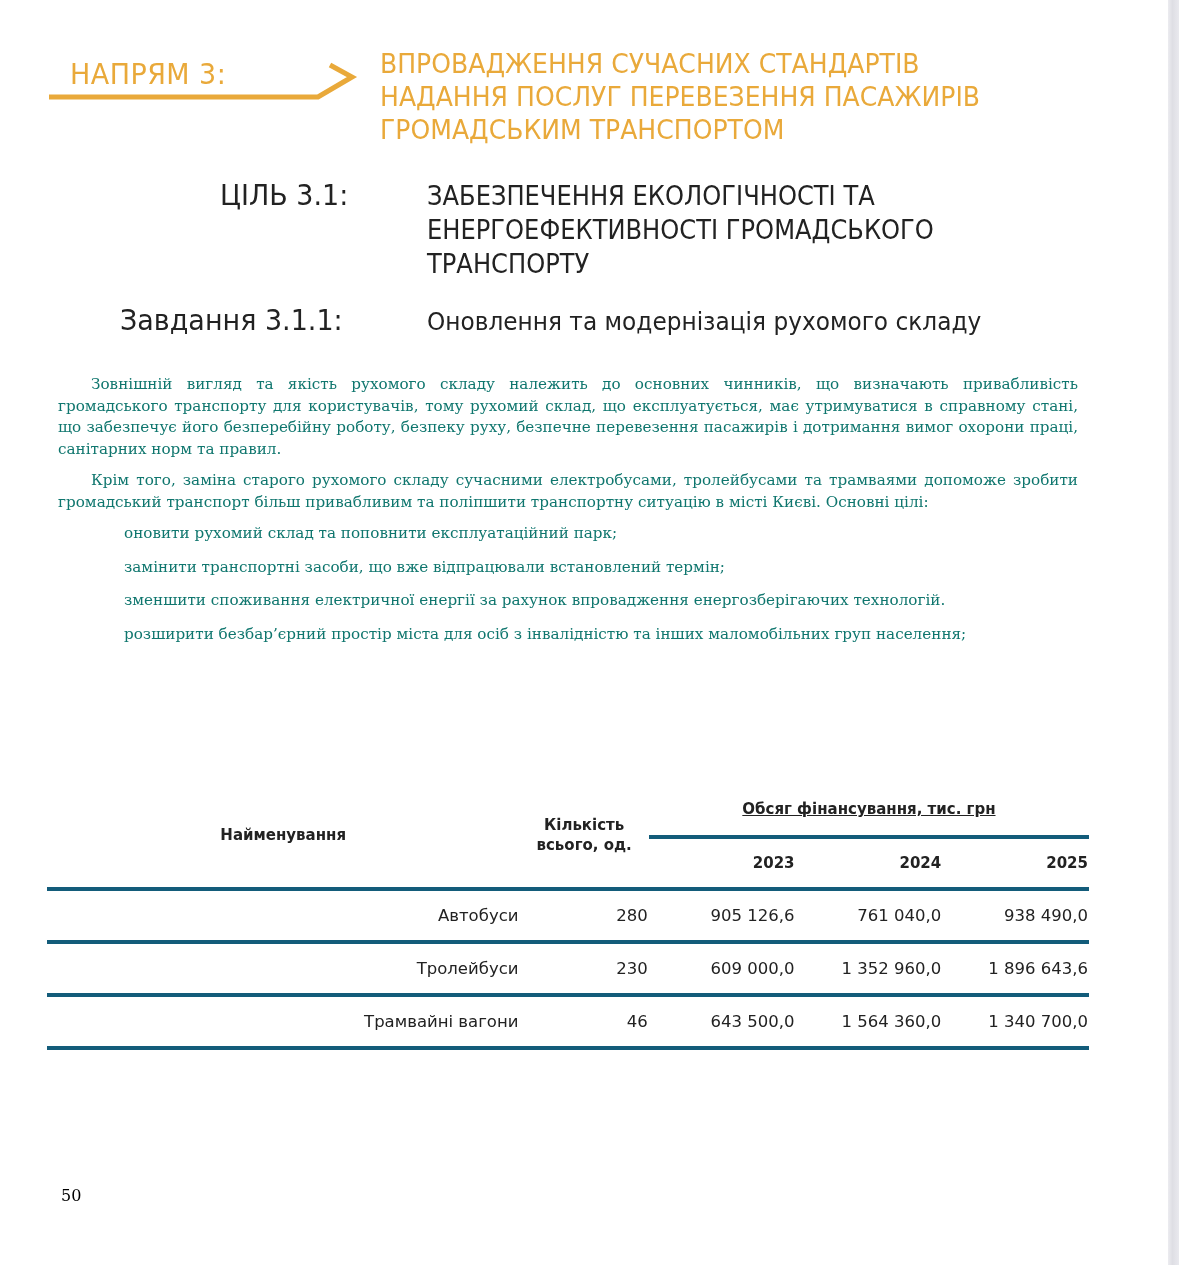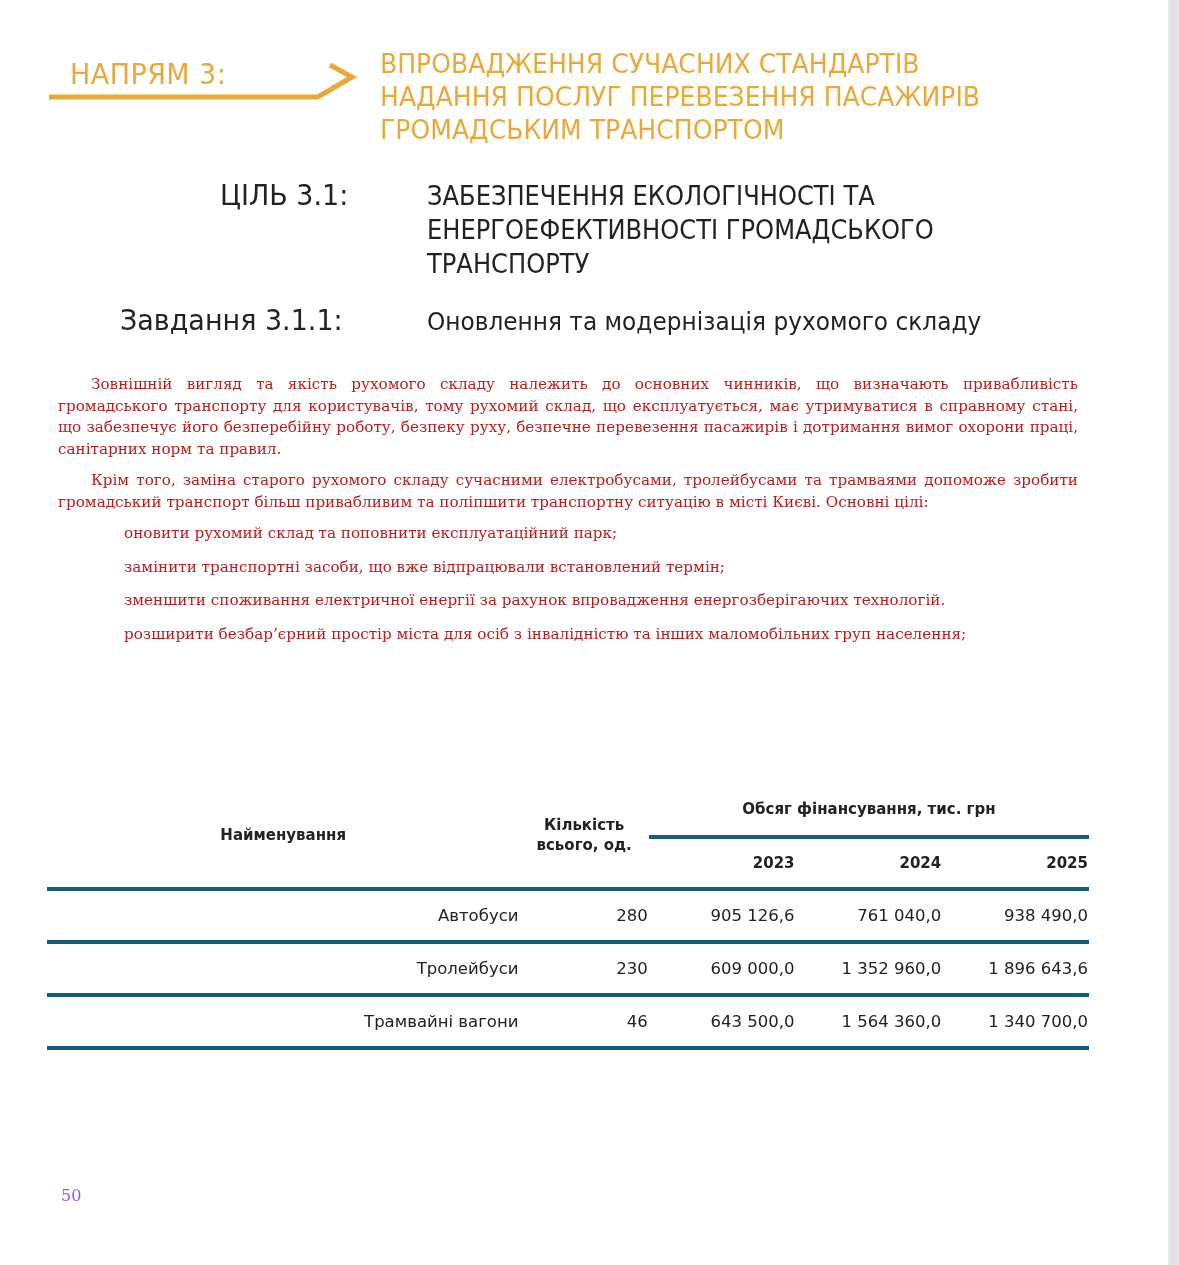--- a/index.html
+++ b/index.html
@@ -39,44 +39,44 @@
     transform: scaleX(0.93); transform-origin: left top;
   }
   .task-title {
     position: absolute; left: 427px; top: 307px;
     font-family: "DejaVu Sans", sans-serif; font-size: 25px; color: #222;
     transform: scaleX(0.93); transform-origin: left top; white-space: nowrap;
   }
   
   .body-text {
     position: absolute; left: 58px; top: 374px; width: 1020px;
-    font-family: "DejaVu Serif", serif; font-size: 15.2px; line-height: 21.5px; color: #b91c1c;
+    font-family: "DejaVu Serif", serif; font-size: 15.2px; line-height: 21.5px; color: #0f766e;
   }
   .body-text p { margin: 0 0 10px 0; text-align: justify; text-indent: 33px; }
   .body-text p.list { margin-bottom: 12px; margin-left: 33px; }
   
   .fin-table {
     position: absolute; left: 47px; top: 783px; width: 1042px;
     border-collapse: collapse; font-family: "DejaVu Sans", sans-serif; color: #222;
   }
   .fin-table th { font-weight: bold; font-size: 15px; }
   .fin-table td { font-size: 16.5px; height: 47px; }
   .fin-table .h-name { width: 475px; text-align: center; height: 98px; }
   .fin-table .h-qty { width: 128px; text-align: center; line-height: 20px; }
-  .fin-table .h-group { height: 50px; border-bottom: 4px solid #135C7A; vertical-align: middle; }
+  .fin-table .h-group { height: 50px; border-bottom: 4px solid #135C7A; vertical-align: middle; text-decoration: underline; }
   .fin-table .h-year { height: 46px; text-align: right; width: 146px; }
   .fin-table thead tr.r2 th { border-bottom: 4px solid #135C7A; }
   .fin-table thead tr.r1 th.h-name,
   .fin-table thead tr.r1 th.h-qty { border-bottom: 4px solid #135C7A; }
   .fin-table tbody tr td { border-bottom: 4px solid #135C7A; }
   .fin-table td.name { padding-left: 9px; text-align: right; }
   .fin-table td.num { text-align: right; }
   .page-number {
     position: absolute; left: 61px; top: 1186px;
-    font-family: "DejaVu Serif", serif; font-size: 16px; color: #8b5cf6;
+    font-family: "DejaVu Serif", serif; font-size: 16px; color: #000000;
   }
 </style>
 </head>
 <body>
 
 <div class="page-edge"></div>
 
 <svg class="napryam-arrow" width="320" height="45" viewBox="0 0 320 45">
   <polyline points="3,37 272,37 306,17 284,5" fill="none" stroke="#E9A93A" stroke-width="5" stroke-linejoin="miter"></polyline>
 </svg>

